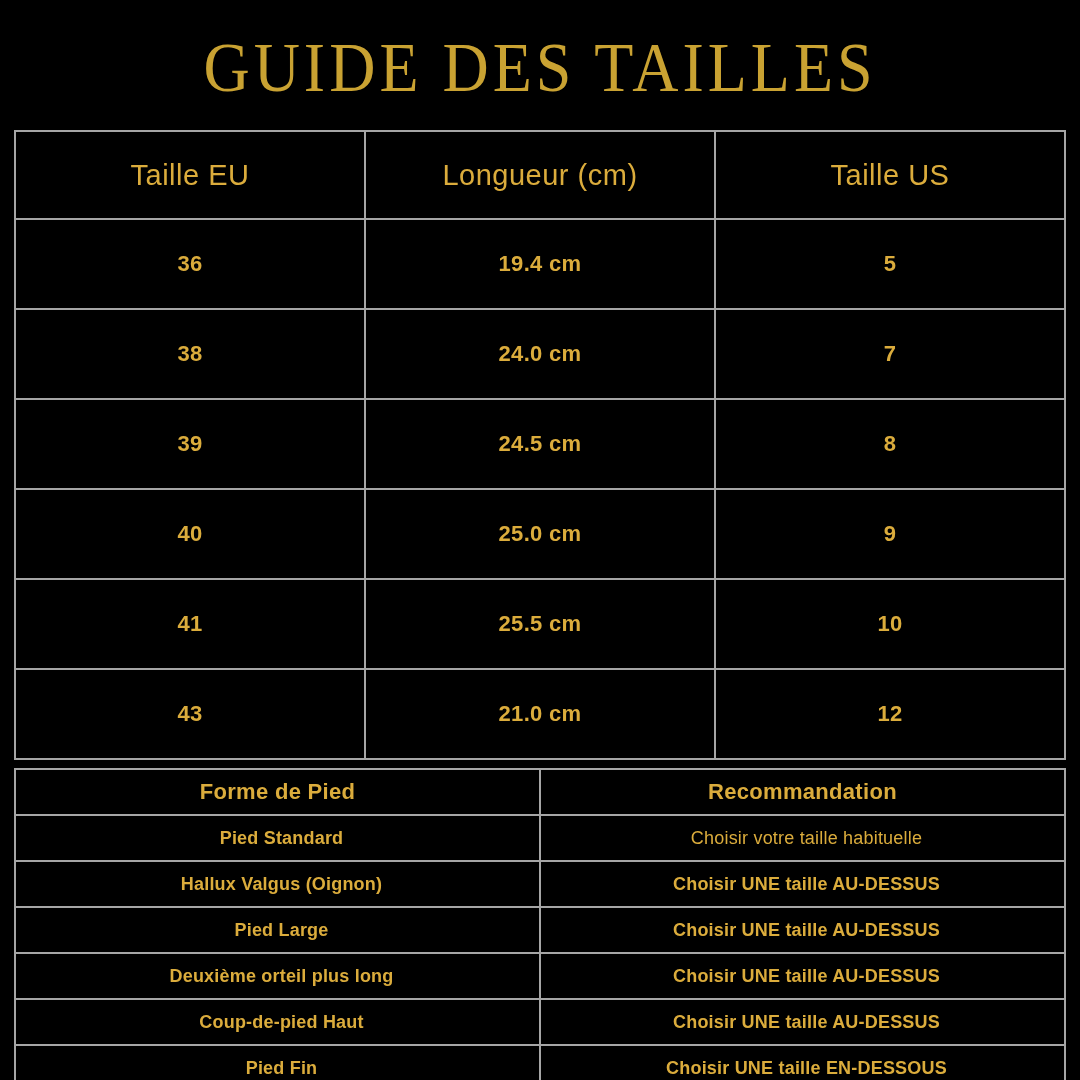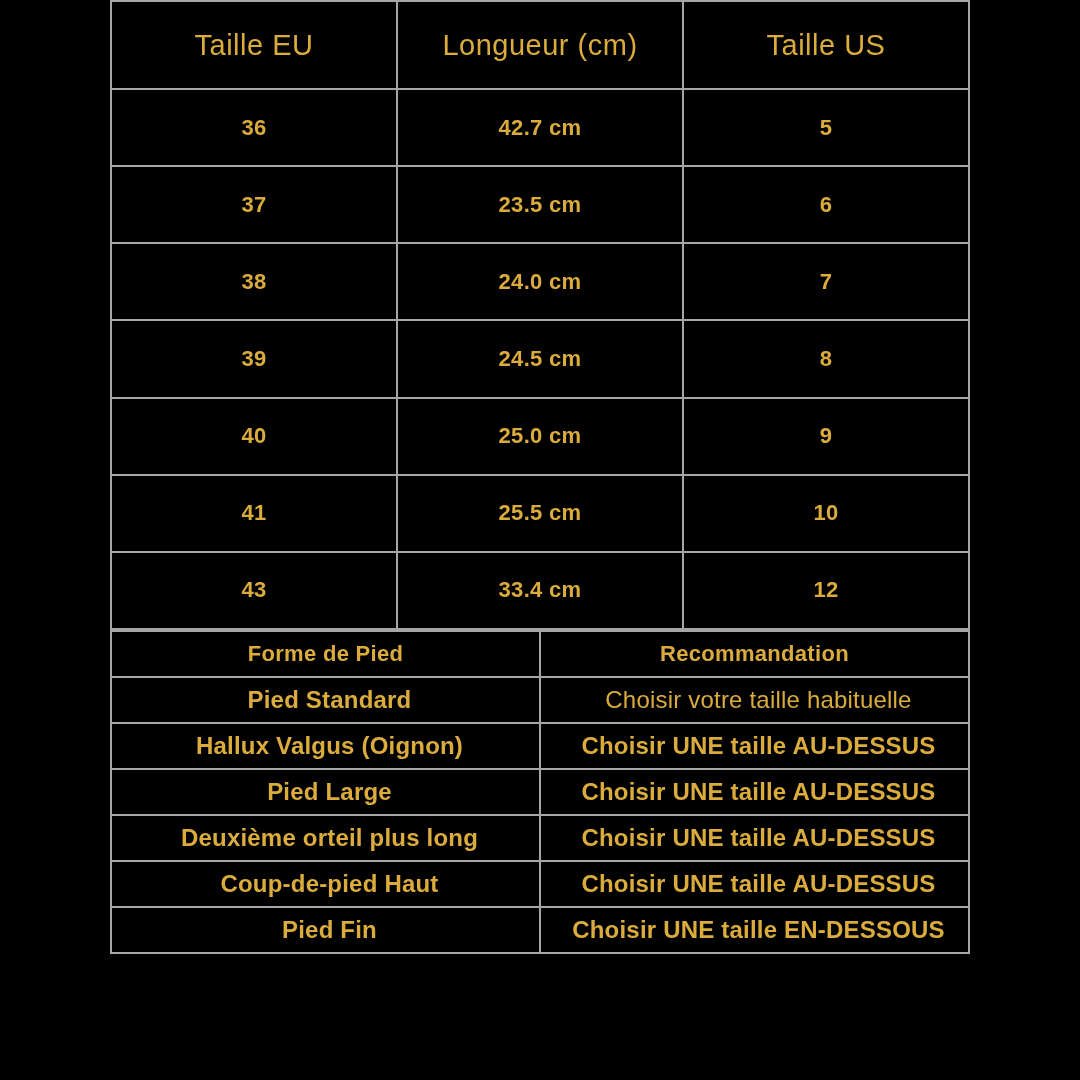--- a/index.html
+++ b/index.html
@@ -24,22 +24,22 @@
     font-weight: 400;
     font-size: 64px;
     letter-spacing: 4px;
     color: var(--gold-title, #C9A232);
     white-space: nowrap;
     transform: scaleY(1.08);
   }
 
   
   table {
-    width: 860px;
-    margin: 0 auto;
+    width: 1052px;
+    margin: 8px auto;
     border-collapse: collapse;
     table-layout: fixed;
     color: var(--gold, #DBAC3C);
   }
   td, th {
     border: 2px solid var(--border, #A6A6A6);
     text-align: center;
     vertical-align: middle;
     padding: 0;
   }
@@ -63,50 +63,48 @@
   .reco-table { height: 322px; }
   .reco-table th {
     height: 46px;
     font-weight: 700;
     font-size: 22px;
     letter-spacing: 0.3px;
   }
   .reco-table td {
     height: 46px;
     font-weight: 700;
-    font-size: 24px;
+    font-size: 18px;
     letter-spacing: 0.2px;
     padding-left: 8px;
   }
   .reco-table td.regular { font-weight: 400; }
 </style>
 </head>
 <body>
 
 <div class="canvas">
 
+  <div class="title-wrap">
+    <div class="title">GUIDE DES TAILLES</div>
+  </div>
 
   <table class="size-table">
     <thead>
       <tr>
         <th>Taille EU</th>
         <th>Longueur (cm)</th>
         <th>Taille US</th>
       </tr>
     </thead>
     <tbody>
       <tr>
         <td>36</td>
-        <td>42.7 cm</td>
+        <td>19.4 cm</td>
         <td>5</td>
-      </tr>
-      <tr>
-        <td>37</td>
-        <td>23.5 cm</td>
-        <td>6</td>
       </tr>
       <tr>
         <td>38</td>
         <td>24.0 cm</td>
         <td>7</td>
       </tr>
       <tr>
         <td>39</td>
         <td>24.5 cm</td>
         <td>8</td>
@@ -116,21 +114,21 @@
         <td>25.0 cm</td>
         <td>9</td>
       </tr>
       <tr>
         <td>41</td>
         <td>25.5 cm</td>
         <td>10</td>
       </tr>
       <tr>
         <td>43</td>
-        <td>33.4 cm</td>
+        <td>21.0 cm</td>
         <td>12</td>
       </tr>
     </tbody>
   </table>
 
   <table class="reco-table">
     <thead>
       <tr>
         <th>Forme de Pied</th>
         <th>Recommandation</th>

